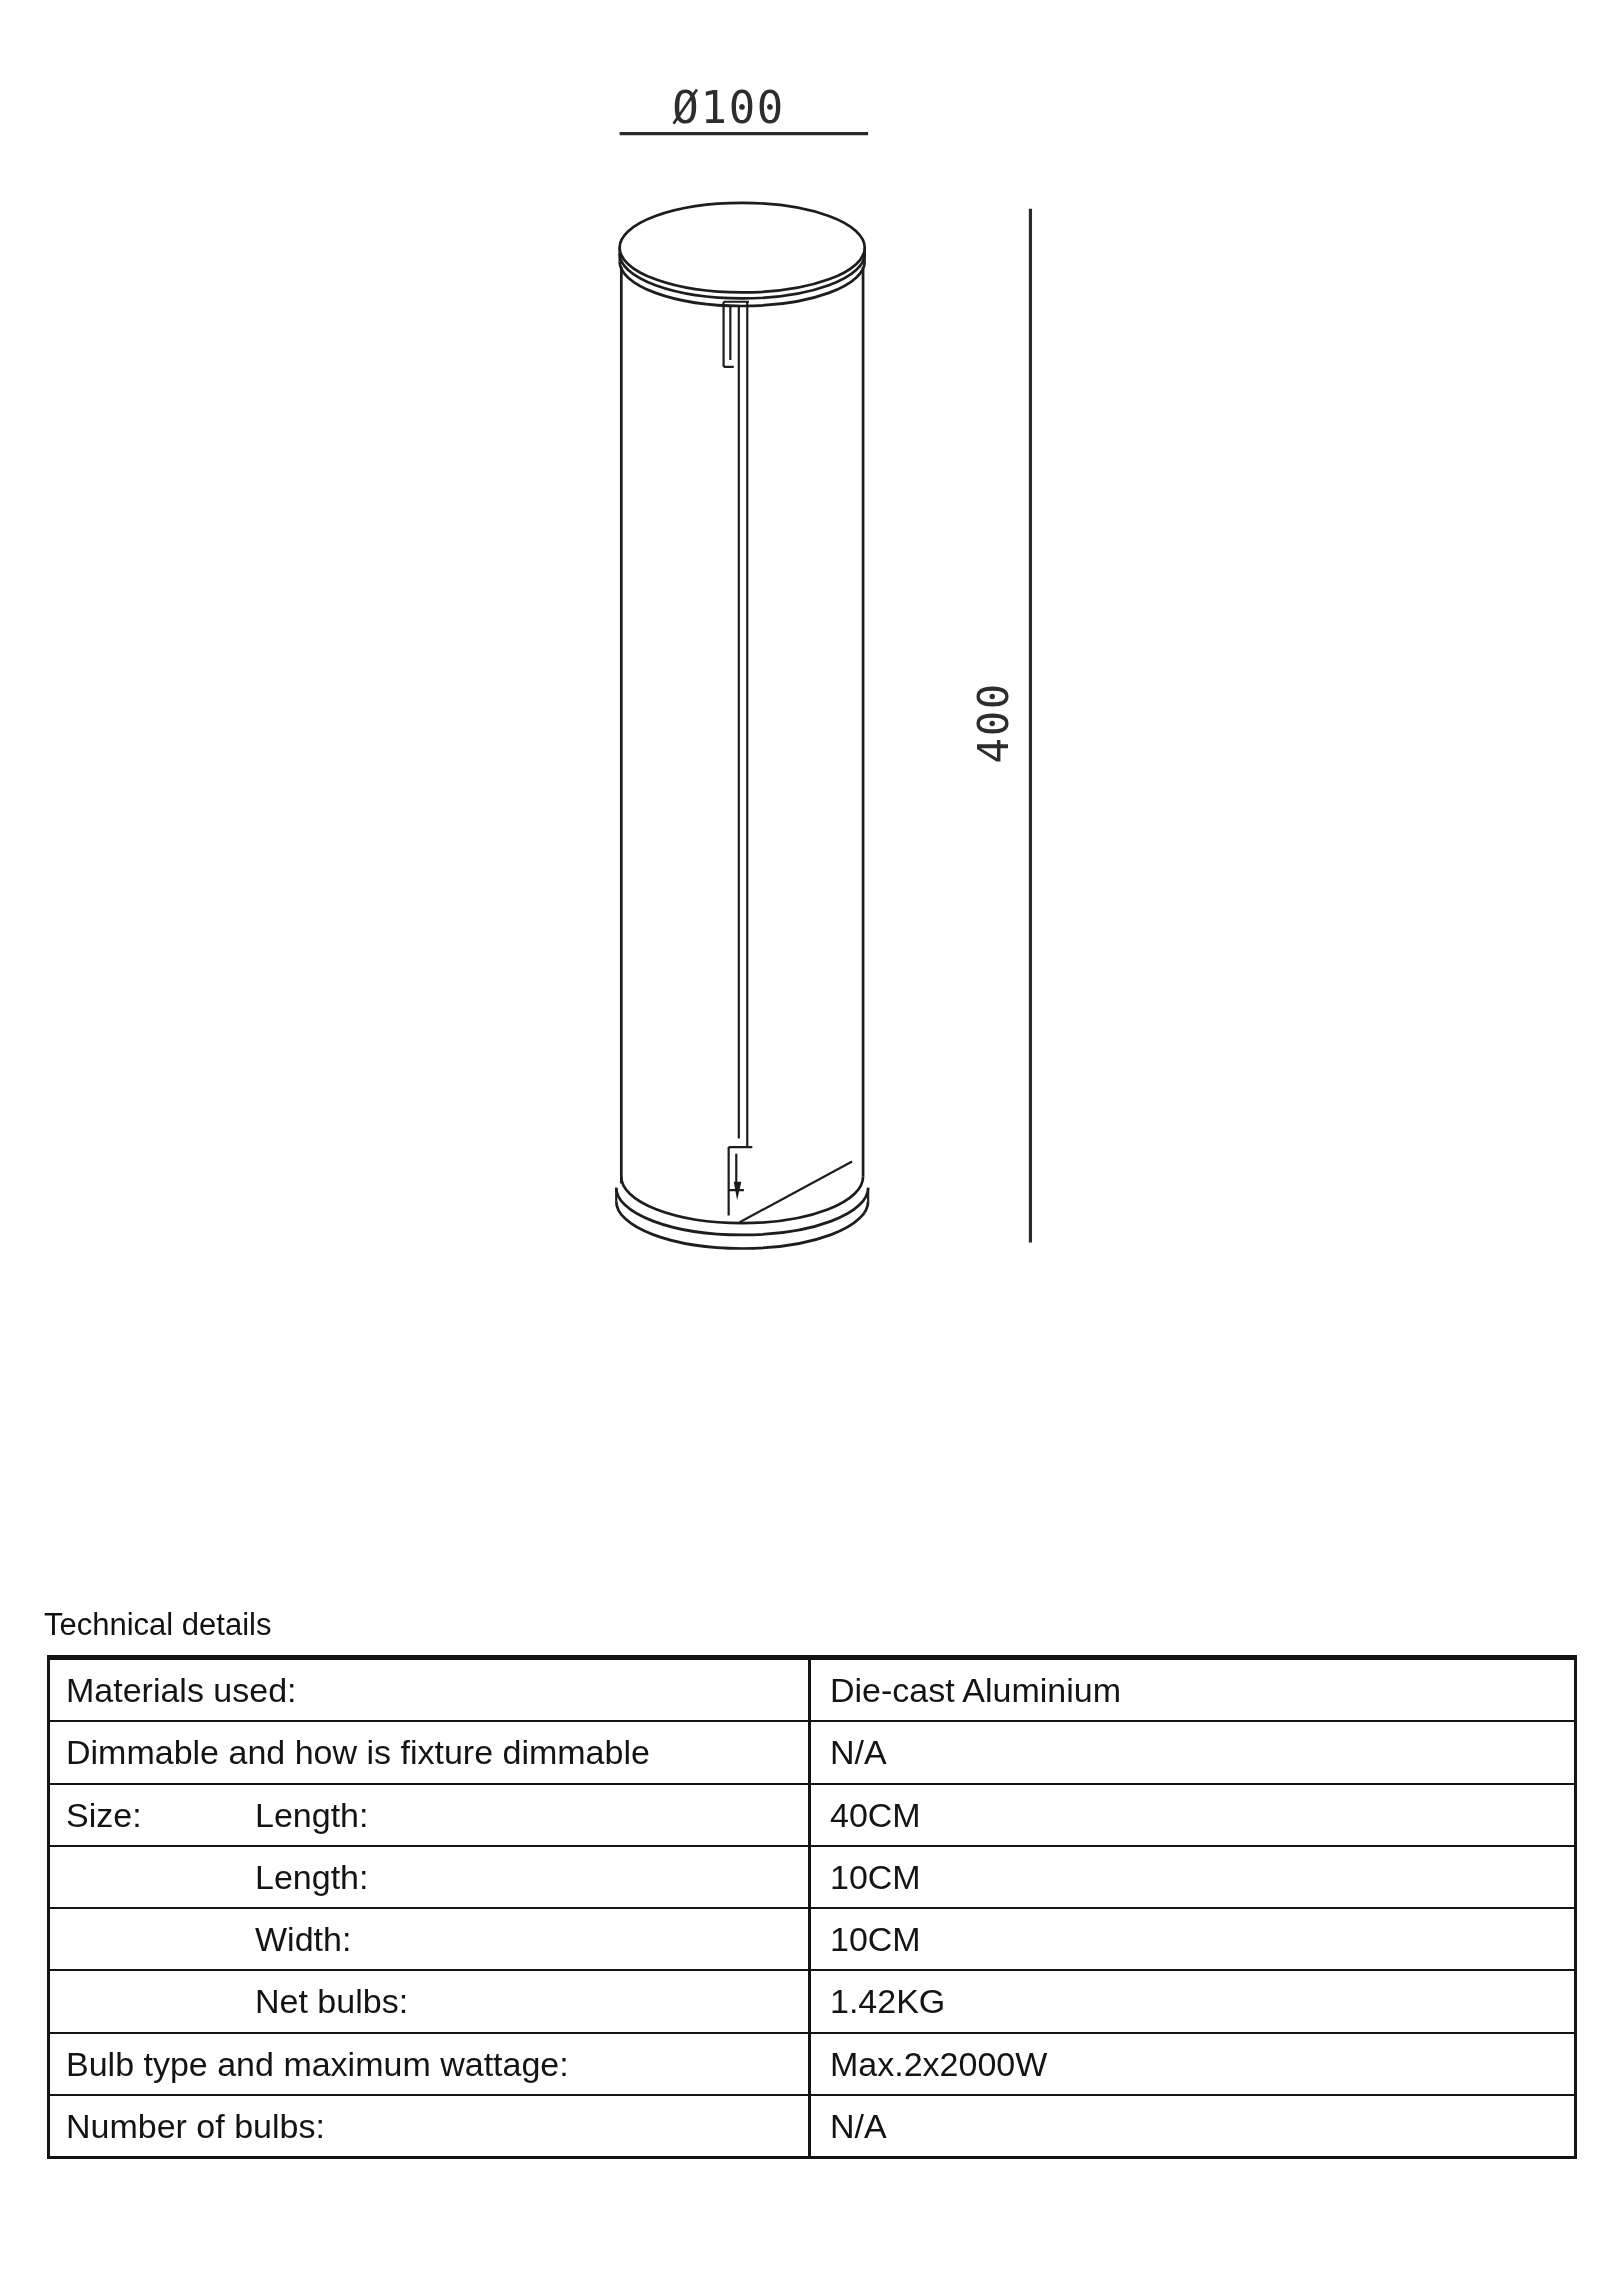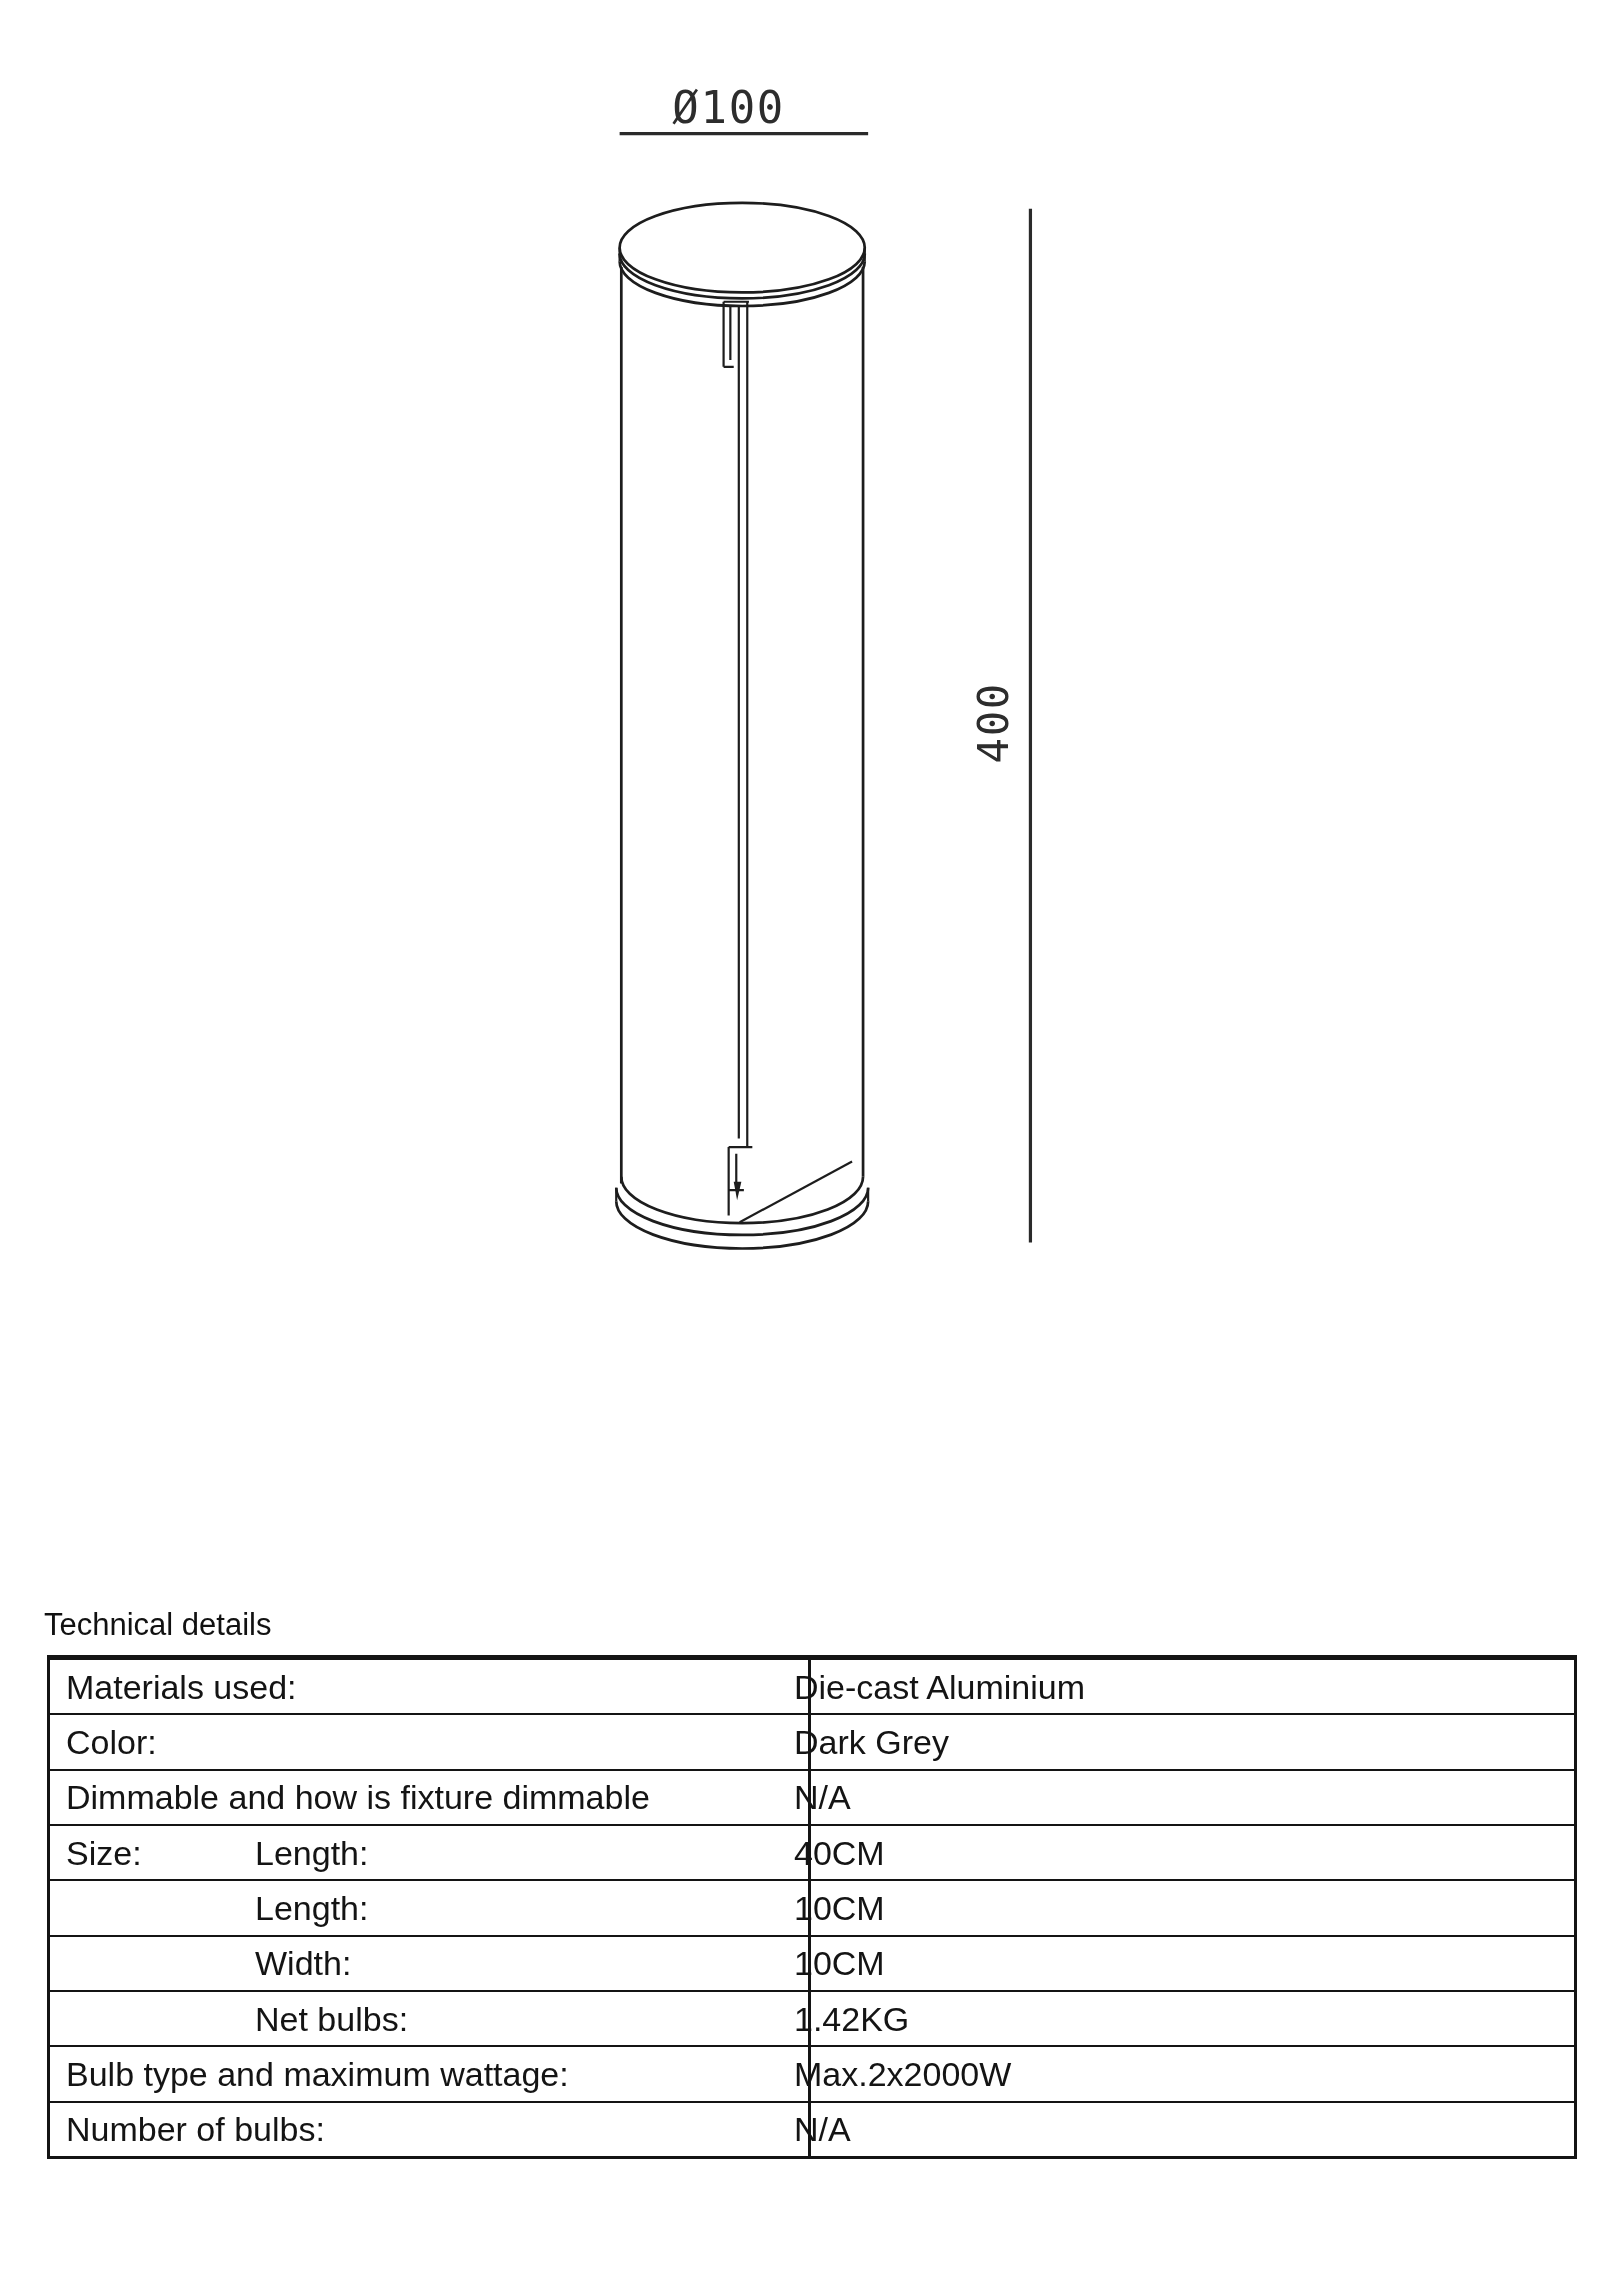--- a/index.html
+++ b/index.html
@@ -32,21 +32,21 @@
     background:#141414;
   }
   .spec-row{flex:1 1 0;position:relative;border-top:2.5px solid #141414;}
   .spec-row:first-child{border-top:none;}
   .cell-text{
     position:absolute;top:50%;transform:translateY(-50%);
     font-size:34px;color:#141414;white-space:nowrap;line-height:1;
   }
   .cell-label{left:16px;}
   .cell-sublabel{left:205px;}
-  .cell-value{left:744px;}
+  .cell-value{left:780px;}
 </style>
 </head>
 <body>
 
 <svg class="drawing-svg" width="1623" height="1437" viewBox="0 0 1920 1700">
 
   <g>
     <text class="dim-text" x="862" y="146" font-size="52" text-anchor="middle">Ø100</text>
     <line class="dim-line" x1="733" y1="158" x2="1027" y2="158"></line>
   </g>
@@ -84,25 +84,20 @@
 
 <div class="spec-table">
   <div class="col-divider"></div>
 
   <div class="spec-row">
     <span class="cell-text cell-label">Materials used:</span>
     <span class="cell-text cell-sublabel"></span>
     <span class="cell-text cell-value">Die-cast Aluminium</span>
   </div>
   <div class="spec-row">
-    <span class="cell-text cell-label">Color:</span>
-    <span class="cell-text cell-sublabel"></span>
-    <span class="cell-text cell-value">Dark Grey</span>
-  </div>
-  <div class="spec-row">
     <span class="cell-text cell-label">Dimmable and how is fixture dimmable</span>
     <span class="cell-text cell-sublabel"></span>
     <span class="cell-text cell-value">N/A</span>
   </div>
   <div class="spec-row">
     <span class="cell-text cell-label">Size:</span>
     <span class="cell-text cell-sublabel">Length:</span>
     <span class="cell-text cell-value">40CM</span>
   </div>
   <div class="spec-row">

